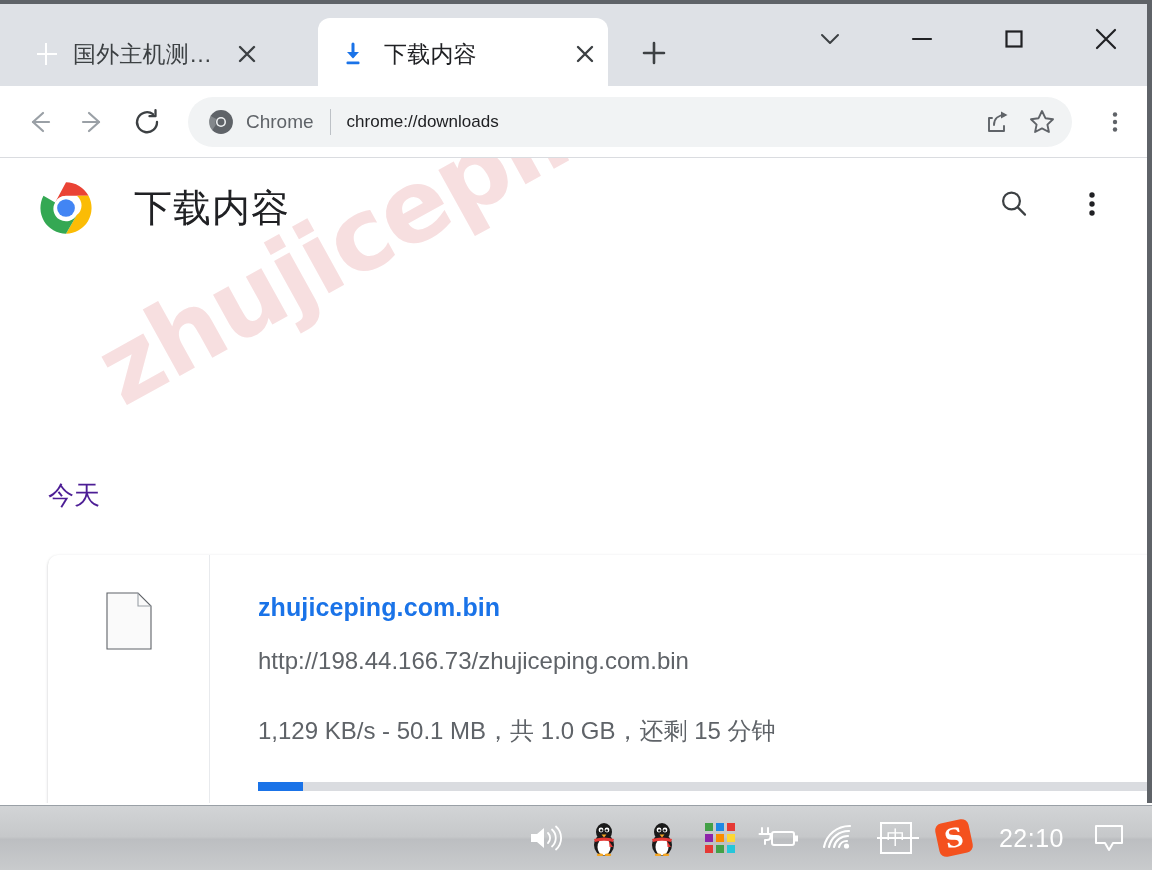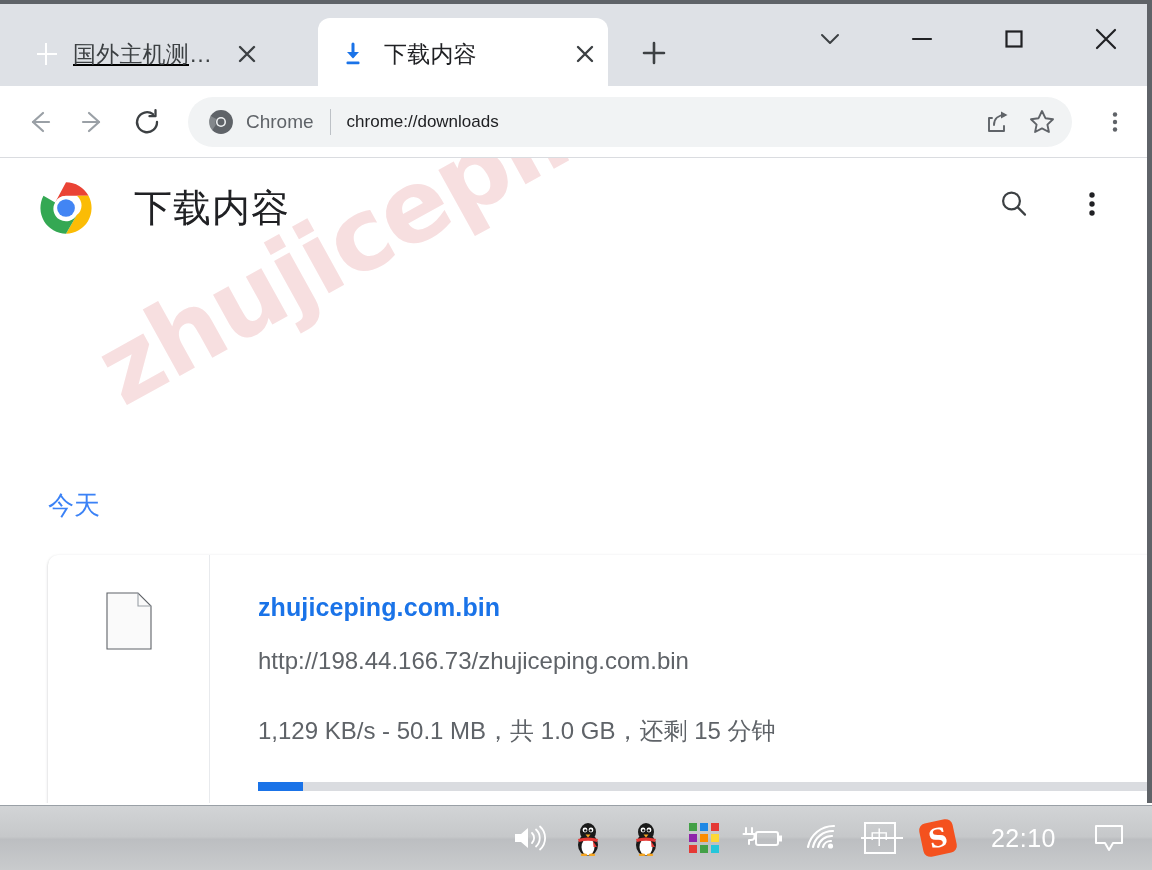--- a/index.html
+++ b/index.html
@@ -17,21 +17,20 @@
     background: #dee1e6;
     border-top: 4px solid #5f6368;
   }
   .tab {
     position: absolute; top: 14px; height: 72px;
     display: flex; align-items: center;
   }
   .tab-inactive {
     left: 20px; width: 250px;
     padding: 0 6px 0 14px;
-    text-decoration: underline;
   }
   .tab-active {
     left: 318px; width: 290px;
     background: #ffffff;
     border-radius: 12px 12px 0 0;
     padding: 0 6px 0 22px;
     box-shadow: 0 0 0 0 rgba(0,0,0,0);
   }
   .tab-favicon {
     width: 26px; height: 26px; flex: none;
@@ -155,22 +154,22 @@
     color: #f7dfe0;
     transform: rotate(-29deg);
     transform-origin: left top;
     white-space: nowrap;
     letter-spacing: -2px;
     pointer-events: none;
     font-family: "DejaVu Sans", sans-serif;
   }
 
   .section-label {
-    position: absolute; left: 48px; top: 330px;
-    font-size: 26px; color: #3b82f6;
+    position: absolute; left: 48px; top: 320px;
+    font-size: 26px; color: #4c1d95;
   }
 
   
   .dl-card {
     position: absolute; left: 48px; top: 397px;
     width: 1122px; height: 360px;
     background: #ffffff;
     border-radius: 10px;
     box-shadow: 0 1px 3px rgba(60,64,67,.22), 0 1px 2px rgba(60,64,67,.10);
     display: flex;
@@ -215,21 +214,21 @@
     border-top: 1px solid #9aa0a6;
     display: flex; align-items: center; justify-content: flex-end;
     padding-right: 14px;
   }
   .tray-item {
     height: 52px; min-width: 40px;
     display: flex; align-items: center; justify-content: center;
     margin: 0 9px;
   }
   .tray-clock {
-    font-size: 25px; color: #ffffff; margin: 0 24px;
+    font-size: 25px; color: #ffffff; margin: 0 16px;
     letter-spacing: .5px;
   }
   .qq-peng { width: 30px; height: 36px; }
   .sogou {
     width: 34px; height: 34px; background: #f4511e;
     border-radius: 7px; transform: rotate(-12deg);
     display: flex; align-items: center; justify-content: center;
     color: #fff; font-size: 26px; font-weight: bold;
     font-family: "DejaVu Serif", serif;
   }

